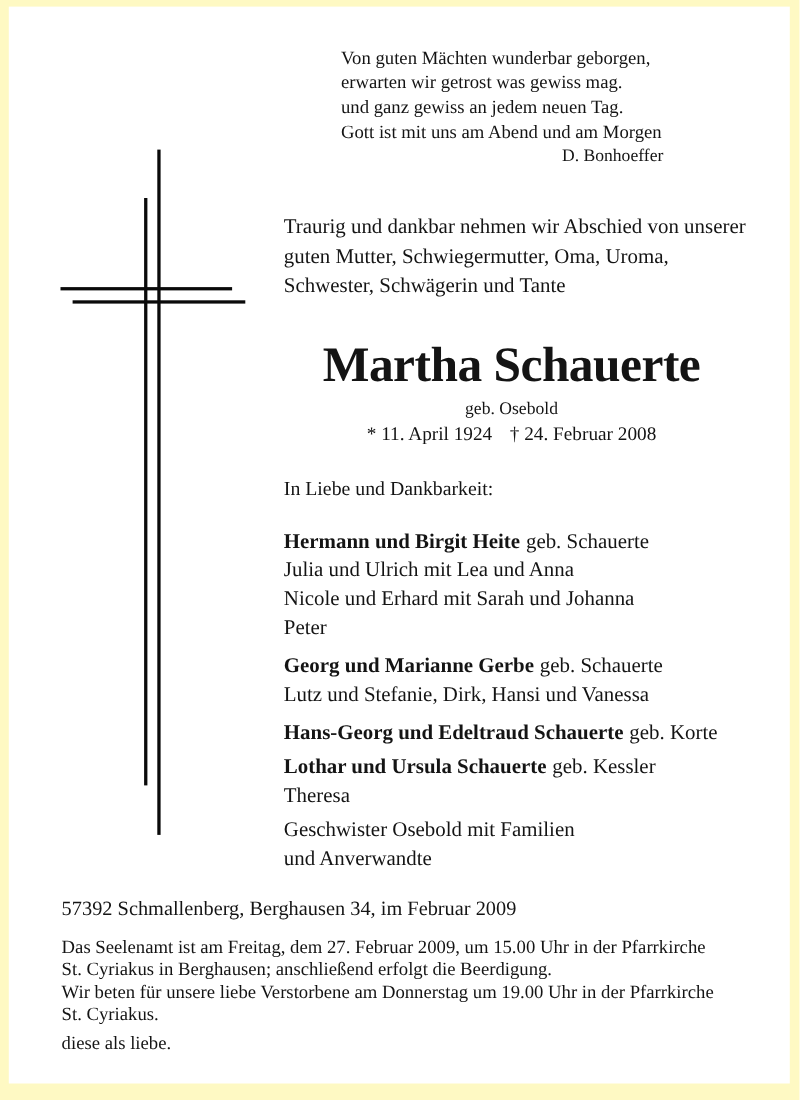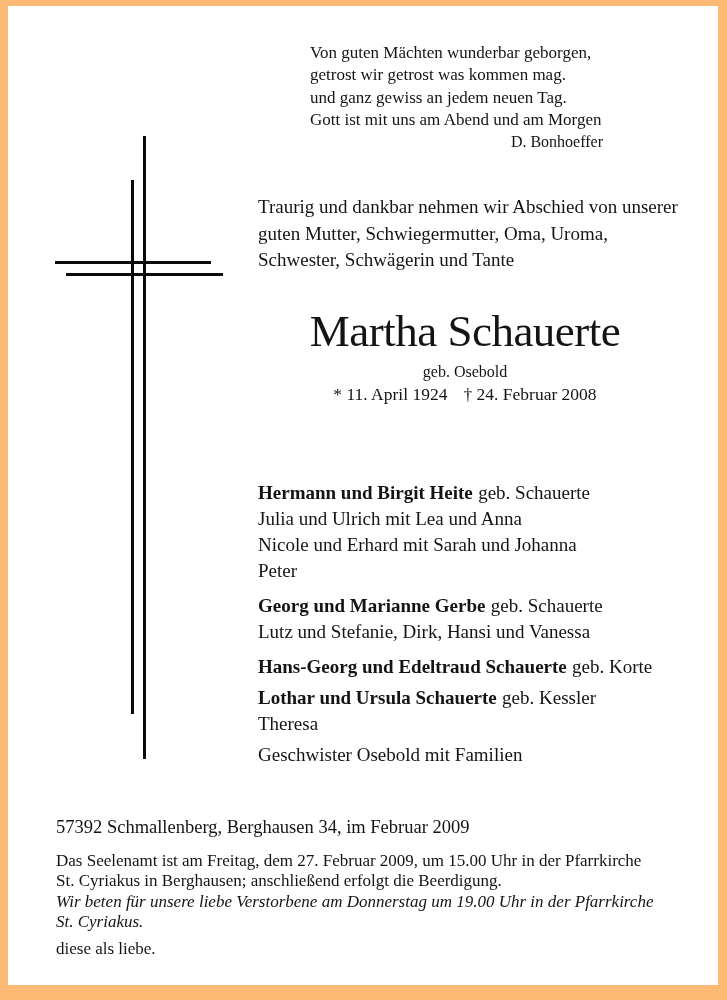--- a/index.html
+++ b/index.html
@@ -4,21 +4,21 @@
 <style>
   html, body {
     margin: 0;
     padding: 0;
     background: #ffffff;
   }
   .page {
     position: relative;
     width: 727px;
     height: 1000px;
-    background: #fdba74;
+    background: #fef9c3;
     overflow: hidden;
     font-family: "Liberation Serif", "DejaVu Serif", serif;
     color: #141414;
   }
   .paper {
     position: absolute;
     top: 6px;
     left: 8px;
     right: 9px;
     bottom: 15px;
@@ -50,21 +50,21 @@
     left: 258px; top: 194px; width: 440px;
     font-size: 19px; line-height: 26.6px;
   }
 
   
   .deceased {
     left: 258px; top: 307px; width: 414px;
     text-align: center;
   }
   .deceased .name {
-    font-size: 45px; font-weight: normal;
+    font-size: 45px; font-weight: bold;
     line-height: 48px; letter-spacing: -0.5px;
     margin: 0;
   }
   .deceased .maiden {
     font-size: 16px; line-height: 22px; margin-top: 6px;
   }
   .deceased .dates {
     font-size: 17.5px; line-height: 22px;
   }
   .deceased .dates .died { display: inline-block; margin-left: 16px; }
@@ -87,58 +87,59 @@
   .mourners .suffix { font-weight: normal; margin-left: 0.28em; }
 
   
   .footer { left: 56px; top: 816px; width: 660px; }
   .footer .address {
     font-size: 18.5px; line-height: 22px; margin-bottom: 13px;
   }
   .footer .para {
     font-size: 17px; line-height: 19.5px;
   }
-  .footer .para.p2 { margin-top: 2px; font-style: italic; }
+  .footer .para.p2 { margin-top: 2px; }
   .footer .para.p3 { margin-top: 8px; }
 </style>
 </head>
 <body>
 
 <div class="page">
   <div class="paper"></div>
 
   <div>
     <div class="cross-line cross-v-long"></div>
     <div class="cross-line cross-v-short"></div>
     <div class="cross-line cross-h-upper"></div>
     <div class="cross-line cross-h-lower"></div>
   </div>
 
   <div class="abs quote">
     <div class="nowrap">Von guten Mächten wunderbar geborgen,</div>
-    <div class="nowrap">getrost wir getrost was kommen mag.</div>
+    <div class="nowrap">erwarten wir getrost was gewiss mag.</div>
     <div class="nowrap">und ganz gewiss an jedem neuen Tag.</div>
     <div class="nowrap">Gott ist mit uns am Abend und am Morgen</div>
     <div class="attribution nowrap">D. Bonhoeffer</div>
   </div>
 
   <div class="abs intro">
     <div class="nowrap">Traurig und dankbar nehmen wir Abschied von unserer</div>
     <div class="nowrap">guten Mutter, Schwiegermutter, Oma, Uroma,</div>
     <div class="nowrap">Schwester, Schwägerin und Tante</div>
   </div>
 
   <div class="abs deceased">
     <div class="name nowrap">Martha Schauerte</div>
     <div class="maiden nowrap">geb. Osebold</div>
     <div class="dates nowrap">
       <span class="born">* 11. April 1924</span><span class="died">† 24. Februar 2008</span>
     </div>
   </div>
 
+  <div class="abs salutation nowrap">In Liebe und Dankbarkeit:</div>
 
   <div class="abs mourners">
     <div class="group g1">
       <div class="nowrap"><span class="lead">Hermann und Birgit Heite</span><span class="suffix">geb. Schauerte</span></div>
       <div class="nowrap">Julia und Ulrich mit Lea und Anna</div>
       <div class="nowrap">Nicole und Erhard mit Sarah und Johanna</div>
       <div class="nowrap">Peter</div>
     </div>
     <div class="group g2">
       <div class="nowrap"><span class="lead">Georg und Marianne Gerbe</span><span class="suffix">geb. Schauerte</span></div>
@@ -146,20 +147,21 @@
     </div>
     <div class="group g3">
       <div class="nowrap"><span class="lead">Hans-Georg und Edeltraud Schauerte</span><span class="suffix">geb. Korte</span></div>
     </div>
     <div class="group g4">
       <div class="nowrap"><span class="lead">Lothar und Ursula Schauerte</span><span class="suffix">geb. Kessler</span></div>
       <div class="nowrap">Theresa</div>
     </div>
     <div class="group g5">
       <div class="nowrap">Geschwister Osebold mit Familien</div>
+      <div class="nowrap">und Anverwandte</div>
     </div>
   </div>
 
   <div class="abs footer">
     <div class="address nowrap">57392 Schmallenberg, Berghausen 34, im Februar 2009</div>
     <div class="para p1">
       <div class="nowrap">Das Seelenamt ist am Freitag, dem 27. Februar 2009, um 15.00 Uhr in der Pfarrkirche</div>
       <div class="nowrap">St. Cyriakus in Berghausen; anschließend erfolgt die Beerdigung.</div>
     </div>
     <div class="para p2">

